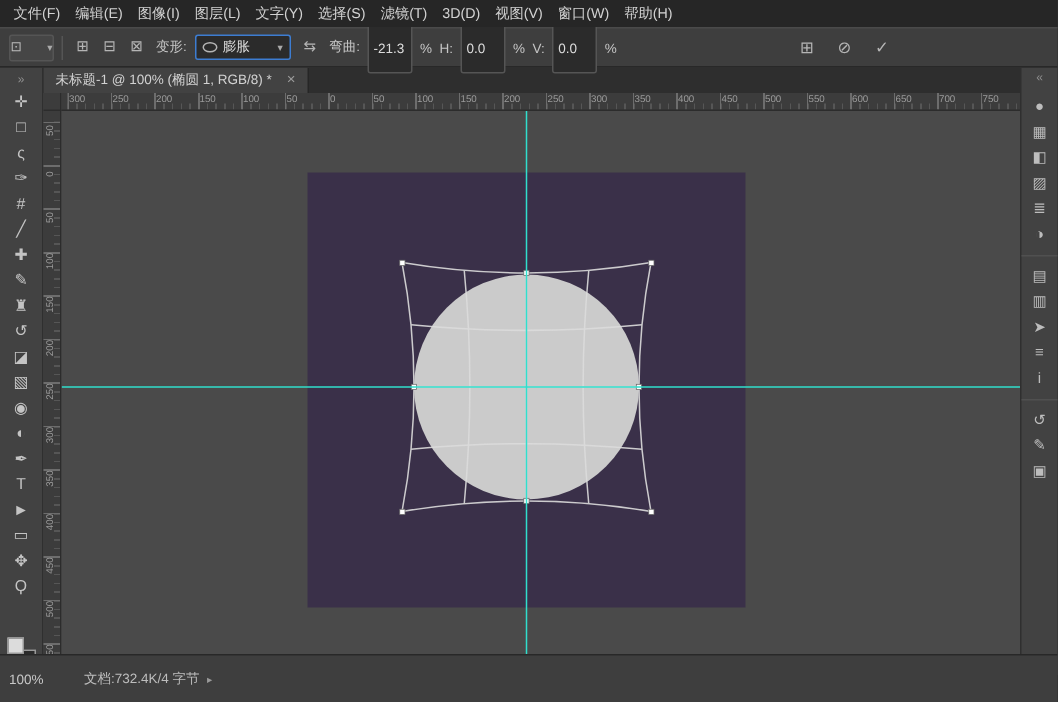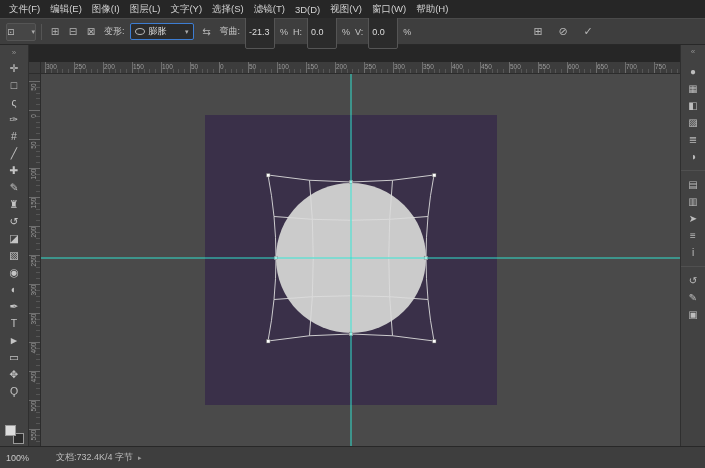--- a/index.html
+++ b/index.html
@@ -76,21 +76,21 @@
   
   .rightbar{position:absolute;right:0;top:45px;bottom:18px;width:25px;background:#424242;
     border-left:1px solid #2f2f2f;display:flex;flex-direction:column;align-items:center;padding-top:2px}
   .rb-header{color:#8f8f8f;font-size:8px;height:12px}
   .rb-group{display:flex;flex-direction:column;align-items:center;gap:1px;margin-top:4px;width:100%}
   .rb-sep{border-top:1px solid #505050;padding-top:5px;margin-top:6px}
   .rb-icon{width:18px;height:16px;display:flex;align-items:center;justify-content:center;
     color:#bdbdbd;font-size:10px;cursor:default}
 
   
-  .statusbar{position:absolute;left:0;right:0;bottom:0;height:22px;background:#3e3e3e;
+  .statusbar{position:absolute;left:0;right:0;bottom:0;height:32px;background:#3e3e3e;
     border-top:1px solid #282828;display:flex;align-items:center;font-size:9px;color:#bdbdbd}
   .zoom-field{margin-left:6px;width:38px;color:#c8c8c8}
   .doc-info{margin-left:12px;white-space:nowrap}
   .status-arrow{margin-left:5px;color:#9a9a9a;font-size:7px}
 </style>
 </head>
 <body>
 
 <div id="app">
 
@@ -135,20 +135,26 @@
     <span class="ob-label">V:</span>
     <input class="num-input" value="0.0" style="">
     <span class="ob-label">%</span>
     <div class="commit-group">
       <span class="icon-btn">⊞</span>
       <span class="icon-btn">⊘</span>
       <span class="icon-btn">✓</span>
     </div>
   </div>
 
+  <div class="tabbar">
+    <div class="doc-tab">
+      <span>未标题-1 @ 100% (椭圆 1, RGB/8) *</span>
+      <span class="tab-close">×</span>
+    </div>
+  </div>
 
   <div class="toolbar">
     <div class="toolbar-header">»</div>
     <div class="tools">
         <div class="tool">✛</div>
         <div class="tool">□</div>
         <div class="tool">ς</div>
         <div class="tool">✑</div>
         <div class="tool">#</div>
         <div class="tool">╱</div>

